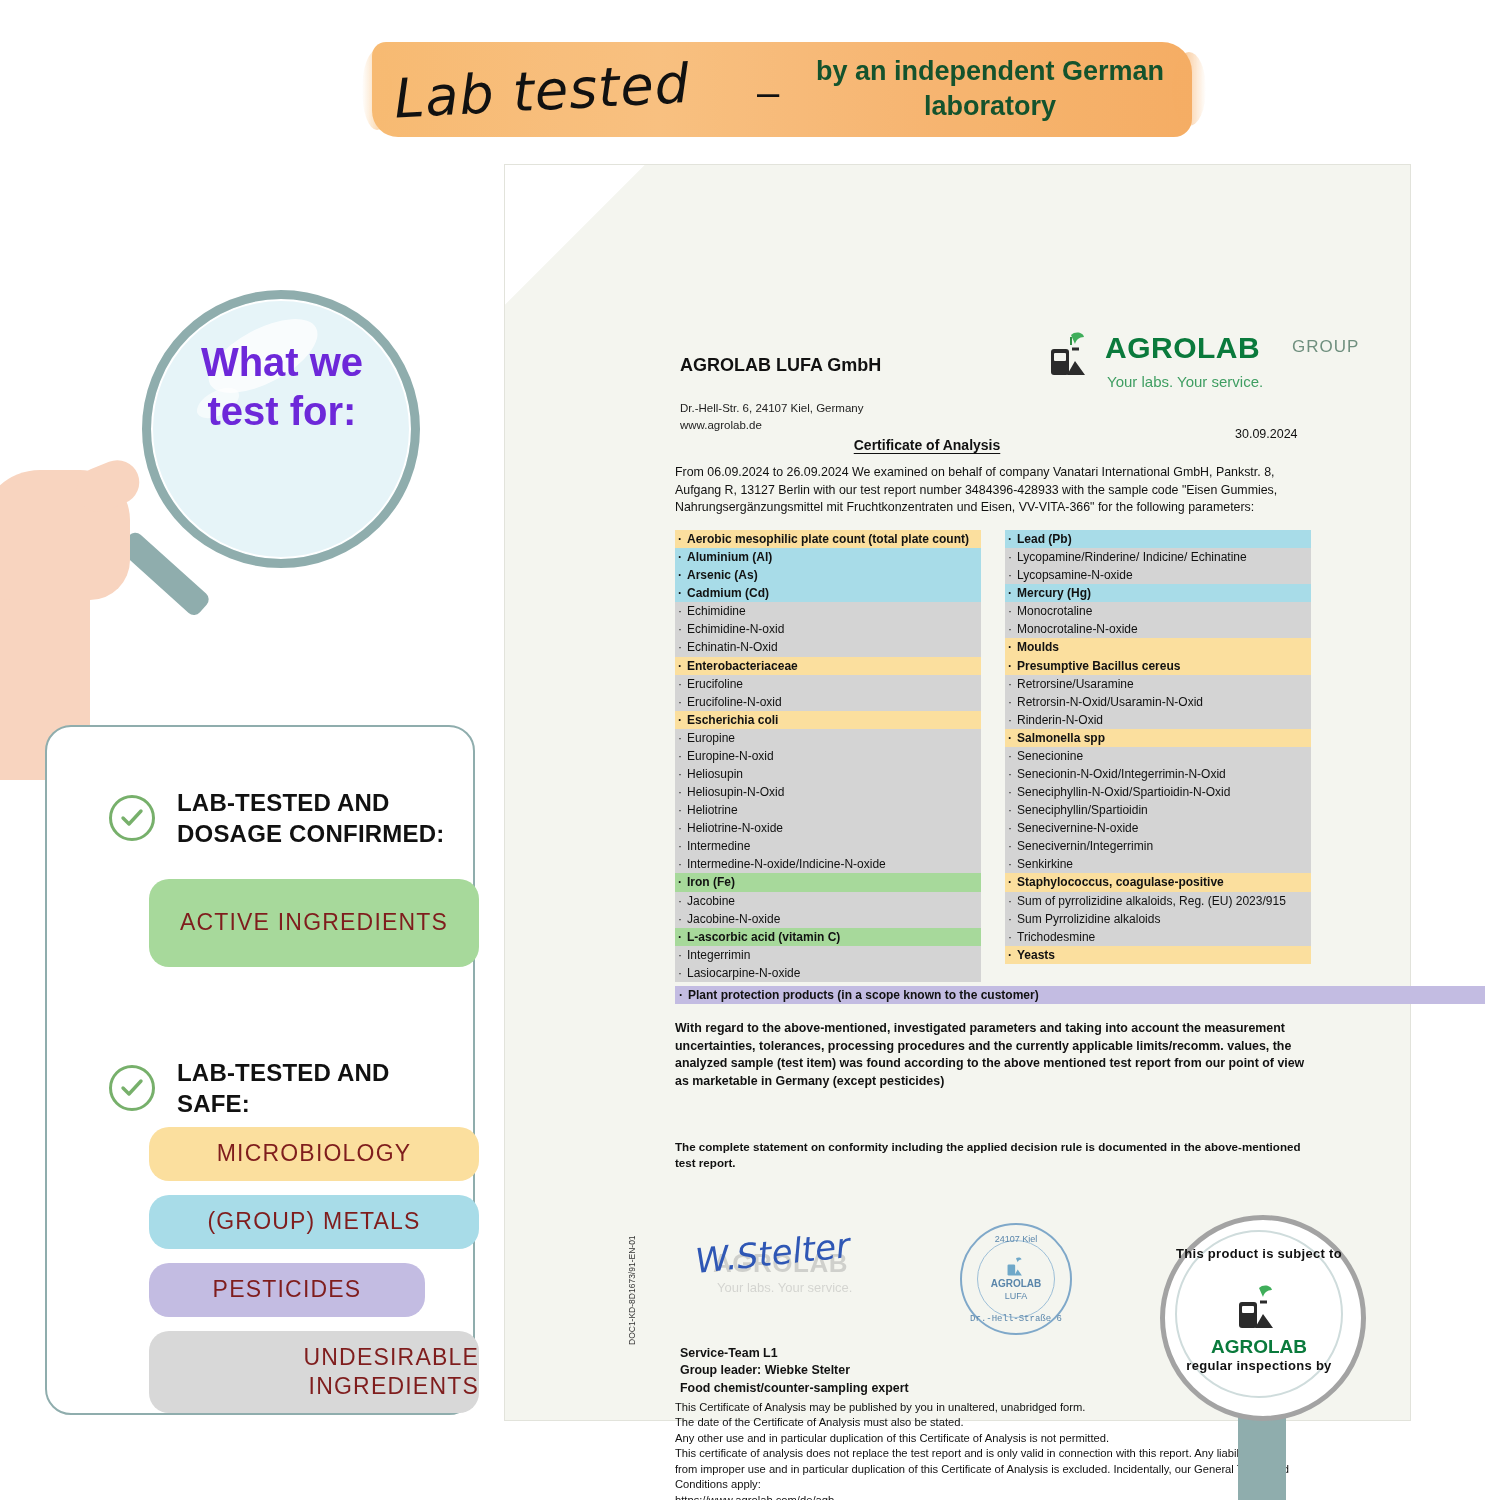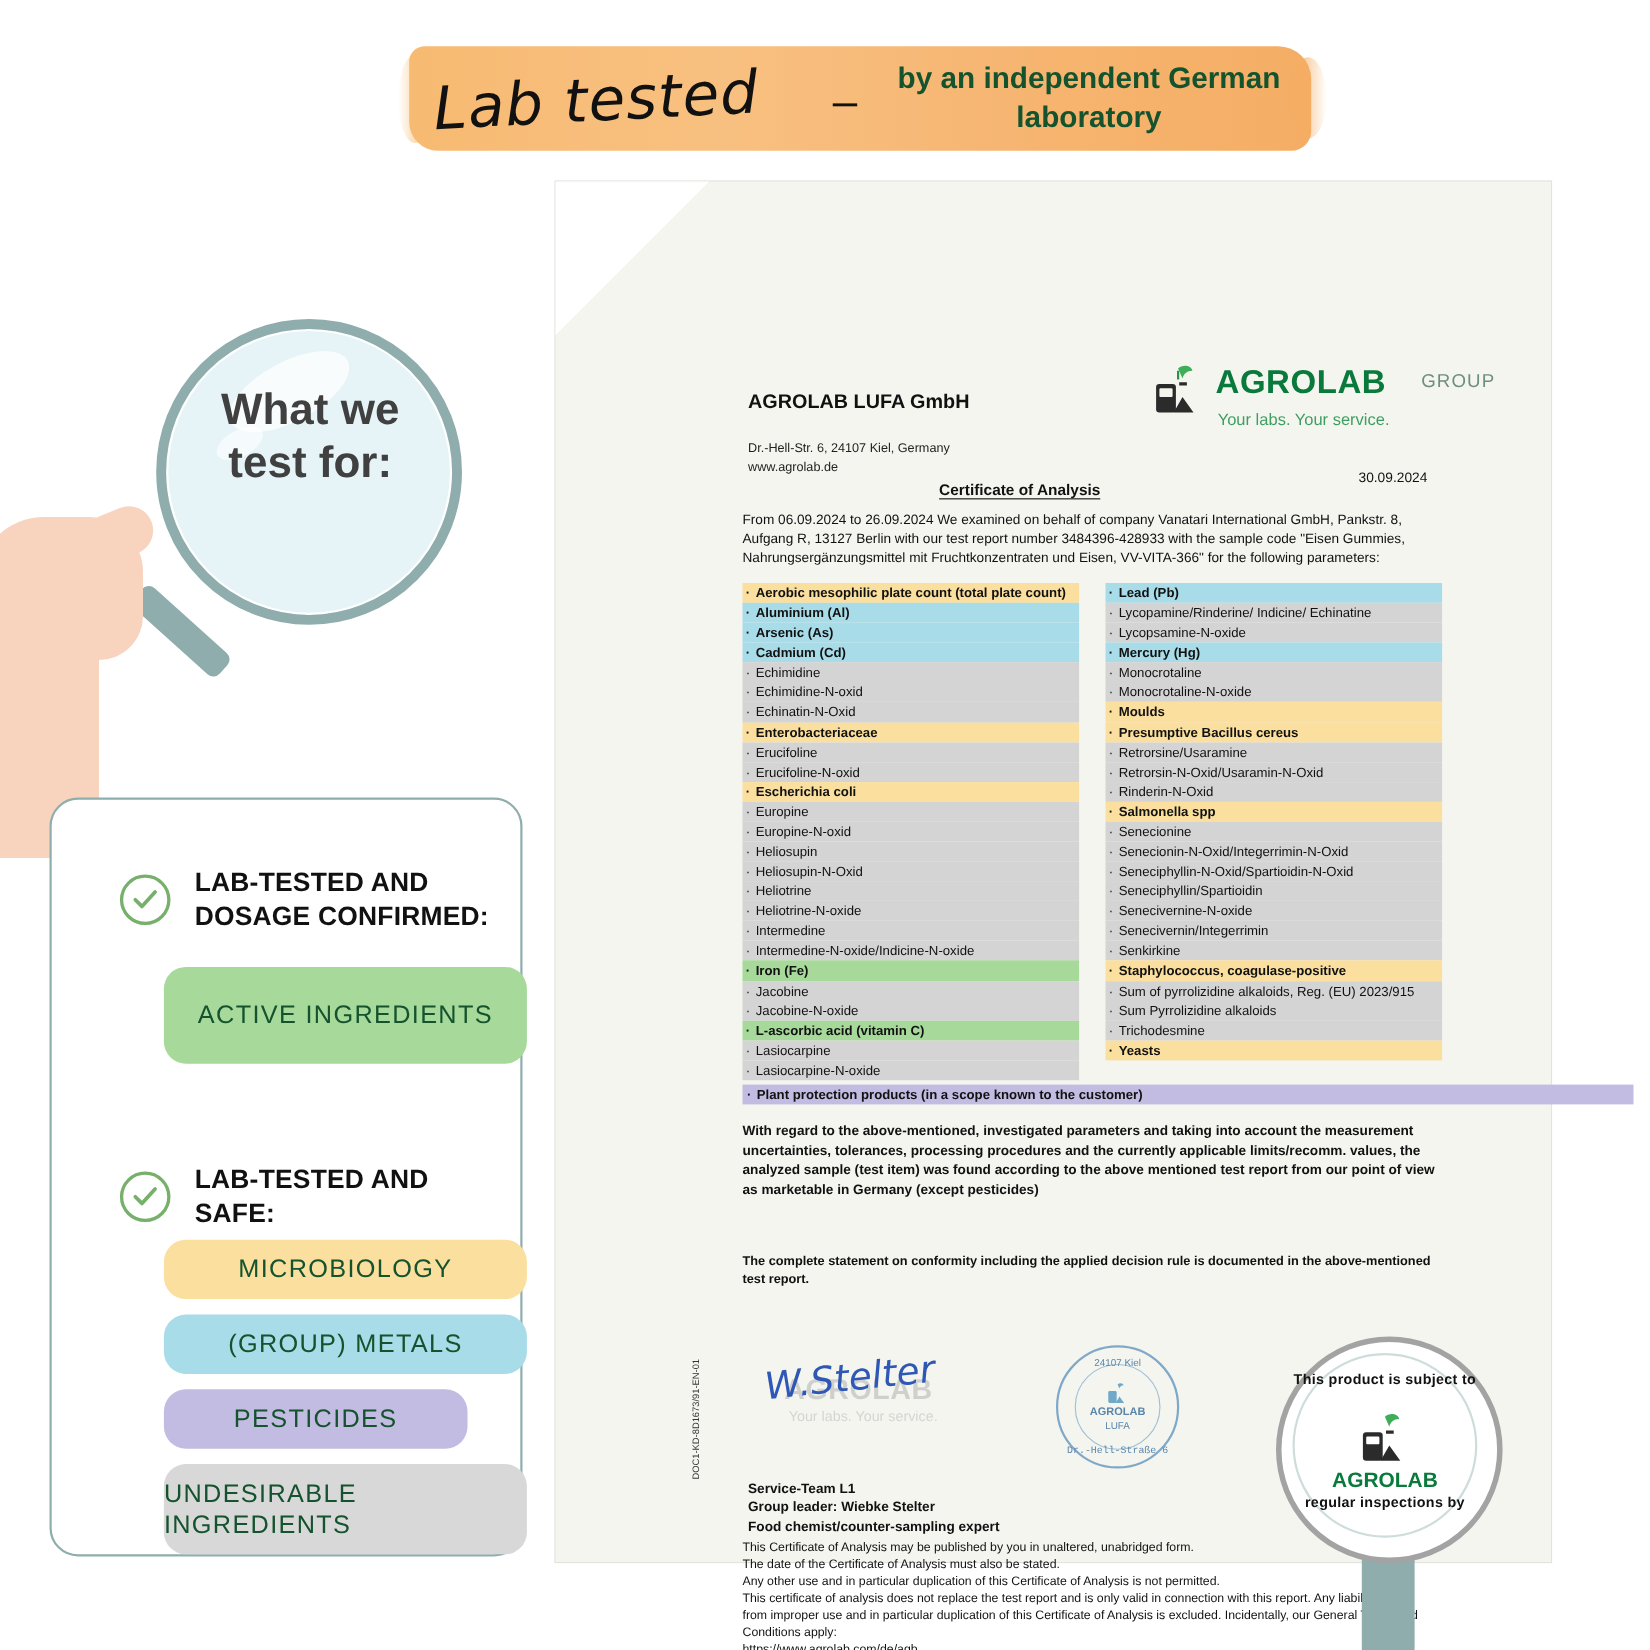--- a/index.html
+++ b/index.html
@@ -66,21 +66,21 @@
     background:rgba(255,255,255,.75); border-radius:50%;
     transform:rotate(-28deg);
   }
   #magnifier-glare2 {
     position:absolute; left:44px; top:92px; width:46px; height:24px;
     background:rgba(255,255,255,.6); border-radius:50%;
     transform:rotate(-28deg);
   }
   #magnifier-text {
     position:absolute; left:44px; top:48px; width:236px;
-    text-align:center; font-size:40px; font-weight:700; line-height:1.22; color:#404040;margin-top:10px;
+    text-align:center; font-size:40px; font-weight:700; line-height:1.22; color:#6d28d9;
   }
   #magnifier-handle {
     position:absolute; left:6px; top:236px; width:104px; height:26px;
     background:#8fadad; border-radius:8px;
     transform:rotate(42deg); transform-origin:left center;
   }
   
   #hand-group { position:absolute; left:-20px; top:430px; width:210px; height:330px; }
   #hand-palm {
     position:absolute; left:0; top:40px; width:150px; height:130px;
@@ -109,22 +109,22 @@
   .check-circle svg { display:block; }
   .check-label {
     margin-left:22px; font-size:24px; font-weight:700; line-height:1.3; color:#111;
     letter-spacing:.2px;
   }
   #check-row-1 { left:62px; top:60px; width:350px; }
   #check-row-2 { left:62px; top:330px; width:350px; }
 
   .pill {
     position:absolute; border-radius:20px; display:flex; align-items:center;
-    justify-content:center; text-align:left;
-    font-size:23px; letter-spacing:1.2px; color:#14532d; line-height:1.28;
+    justify-content:center; text-align:right;
+    font-size:23px; letter-spacing:1.2px; color:#7f1d1d; line-height:1.28;
   }
   #pill-active { left:102px; top:152px; width:330px; height:88px; background:#a7d99b; font-weight:400;}
   #pill-micro  { left:102px; top:400px; width:330px; height:54px; background:#fbdf9e; }
   #pill-metals { left:102px; top:468px; width:330px; height:54px; background:#a8dce8; }
   #pill-pest   { left:102px; top:536px; width:276px; height:54px; background:#c3bce2; }
   #pill-undes  { left:102px; top:604px; width:330px; height:82px; background:#d8d8d8; }
 
   
   #certificate {
     position:absolute; left:505px; top:165px; width:905px; height:1255px;
@@ -421,21 +421,21 @@
         <div class="param-item hl-grey">
           <span class="bullet">·</span>
           <span>Jacobine-N-oxide</span>
         </div>
         <div class="param-item hl-green">
           <span class="bullet">·</span>
           <span>L-ascorbic acid (vitamin C)</span>
         </div>
         <div class="param-item hl-grey">
           <span class="bullet">·</span>
-          <span>Lasiocarpine</span>
+          <span>Integerrimin</span>
         </div>
         <div class="param-item hl-grey">
           <span class="bullet">·</span>
           <span>Lasiocarpine-N-oxide</span>
         </div>
       </div>
     <div class="param-col" id="param-col-right">
         <div class="param-item hl-blue">
           <span class="bullet">·</span>
           <span>Lead (Pb)</span>

